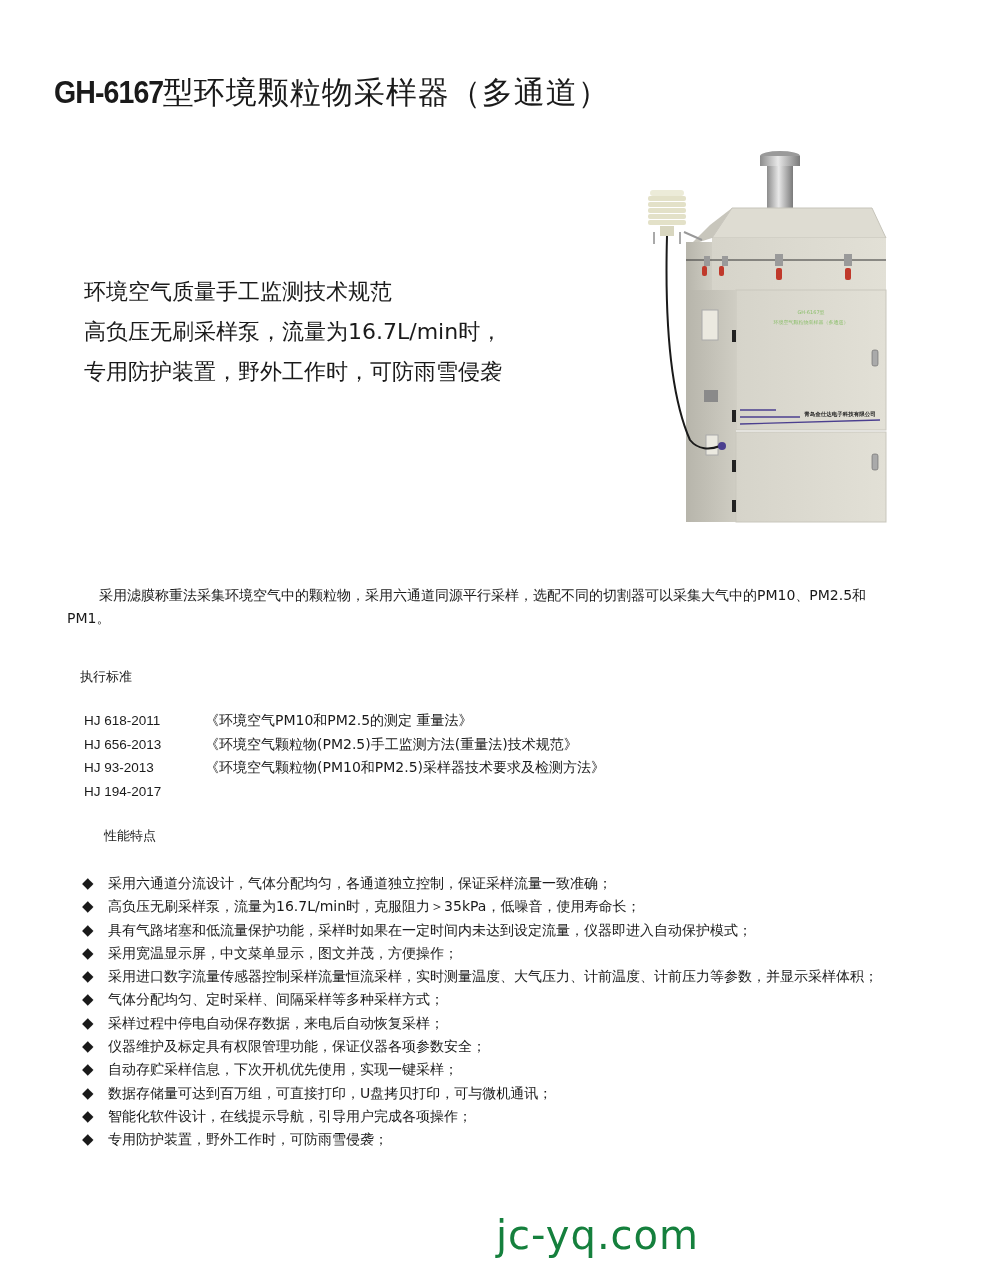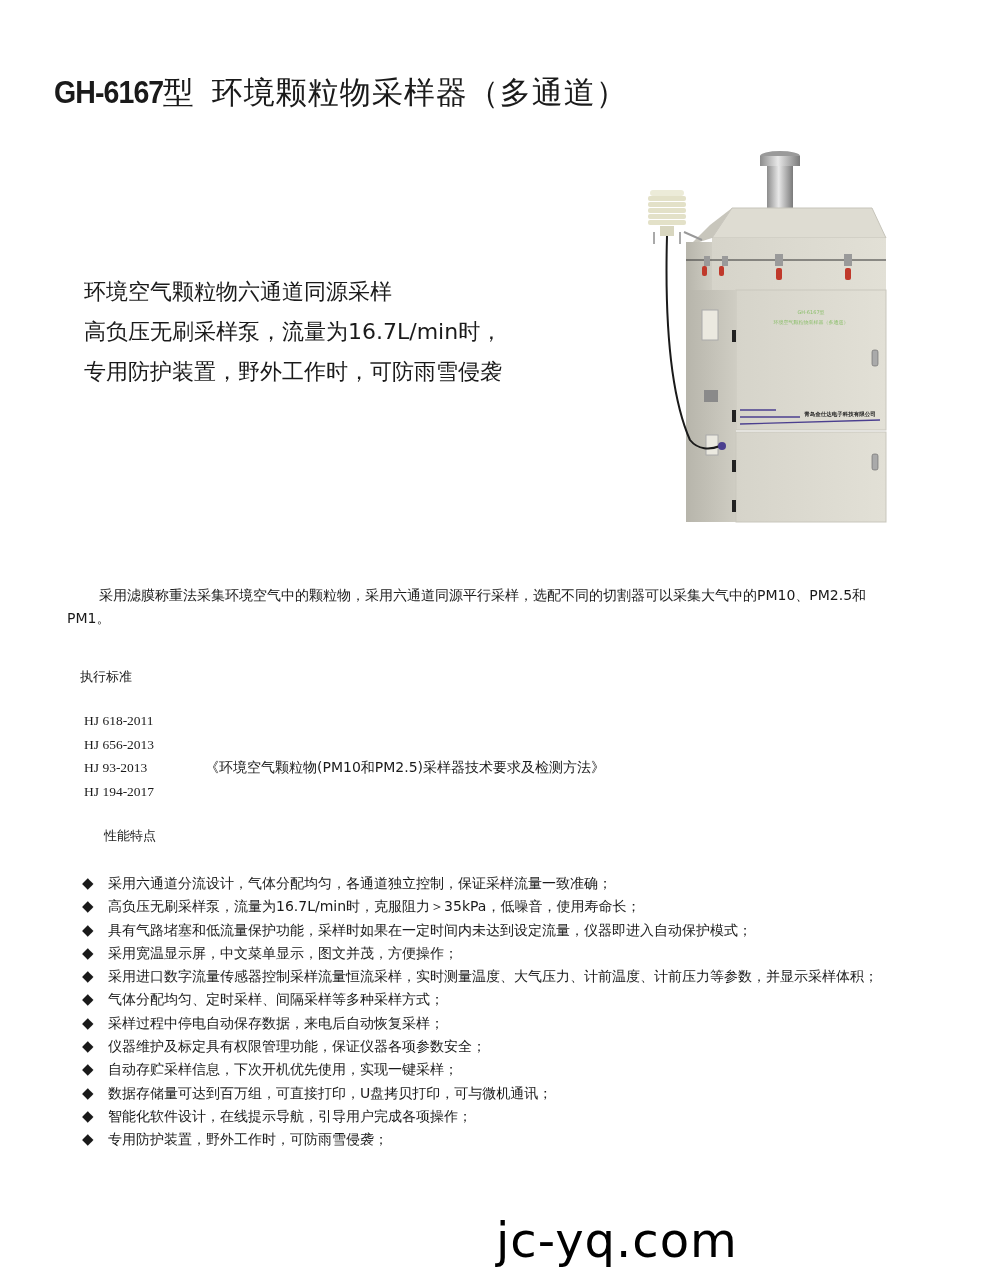--- a/index.html
+++ b/index.html
@@ -4,54 +4,54 @@
 <style>
   html, body { margin: 0; padding: 0; background: #ffffff; }
   body { width: 990px; height: 1284px; position: relative; overflow: hidden;
          font-family: "DejaVu Sans", "Liberation Sans", sans-serif; color: #1a1a1a; }
   .abs { position: absolute; }
 
   .title { left: 54px; top: 70px; white-space: nowrap; line-height: 44px; }
   .title .model { font-family: "Liberation Sans", "DejaVu Sans", sans-serif; font-weight: bold;
                   font-size: 31px; letter-spacing: -1px; transform: scaleX(0.92); display: inline-block; transform-origin: left; }
   .title .model-suffix { font-size: 31px; margin-left: -10px; }
-  .title .name { font-size: 31px; margin-left: 18px; letter-spacing: 1px; }
+  .title .name { font-size: 31px; letter-spacing: 1px; }
 
   .highlights { left: 84px; top: 272px; font-size: 22px; line-height: 40px; }
   .highlights div { white-space: nowrap; }
 
   .intro { left: 67px; top: 584px; width: 810px; font-size: 14px; line-height: 23px; text-indent: 32px; }
 
   .section-heading { font-size: 13px; left: 80px; }
 
   .standards { left: 84px; top: 709px; font-size: 14px; line-height: 23.5px; }
   .std-row { display: flex; white-space: nowrap; }
-  .std-code { width: 121px; font-family: Liberation Serif, serif; font-size: 13.5px; }
+  .std-code { width: 121px; font-family: Liberation Sans, sans-serif; font-size: 13.5px; }
   .std-name { }
 
   .features { left: 82px; top: 872px; font-size: 14px; line-height: 23.3px; width: 820px; }
   .feat { display: flex; }
   .feat .bullet { width: 26px; flex: none; font-size: 15px; }
   .feat .text { flex: 1; }
 
-  .site { left: 496px; top: 1212px; font-size: 48px; font-family: "DejaVu Sans", "Liberation Sans", sans-serif;
-          letter-spacing: 1px; color: #000000; }
+  .site { left: 496px; top: 1212px; font-size: 40px; font-family: "DejaVu Sans", "Liberation Sans", sans-serif;
+          letter-spacing: 1px; color: #15803d; }
 
   
   .product { left: 640px; top: 150px; width: 260px; height: 380px; }
 </style>
 </head>
 <body>
 
 <div class="abs title">
   <span class="model">GH-6167</span><span class="model-suffix">型</span><span class="name">环境颗粒物采样器（多通道）</span>
 </div>
 
 <div class="abs highlights">
-  <div>环境空气颗粒物六通道同源采样</div>
+  <div>环境空气质量手工监测技术规范</div>
   <div>高负压无刷采样泵，流量为16.7L/min时，</div>
   <div>专用防护装置，野外工作时，可防雨雪侵袭</div>
 </div>
 
 <div class="abs product">
   <svg width="260" height="380" viewBox="0 0 260 380">
     <defs>
       <linearGradient id="pipe" x1="0" x2="1">
         <stop offset="0" stop-color="#8c8c8c"></stop>
           <stop offset="0.45" stop-color="#e8e8e8"></stop>
@@ -131,23 +131,25 @@
     <circle cx="82" cy="296" r="4" fill="#4b3f8f"></circle>
   </svg>
 </div>
 
 <div class="abs intro">采用滤膜称重法采集环境空气中的颗粒物，采用六通道同源平行采样，选配不同的切割器可以采集大气中的PM10、PM2.5和PM1。</div>
 
 <div class="abs section-heading" style="top:668px;">执行标准</div>
 <div class="abs standards">
   <div class="std-row">
     <span class="std-code">HJ 618-2011</span>
+    <span class="std-name">《环境空气PM10和PM2.5的测定 重量法》</span>
   </div>
   <div class="std-row">
     <span class="std-code">HJ 656-2013</span>
+    <span class="std-name">《环境空气颗粒物(PM2.5)手工监测方法(重量法)技术规范》</span>
   </div>
   <div class="std-row">
     <span class="std-code">HJ 93-2013</span>
     <span class="std-name">《环境空气颗粒物(PM10和PM2.5)采样器技术要求及检测方法》</span>
   </div>
   <div class="std-row">
     <span class="std-code">HJ 194-2017</span>
   </div>
 </div>
 

